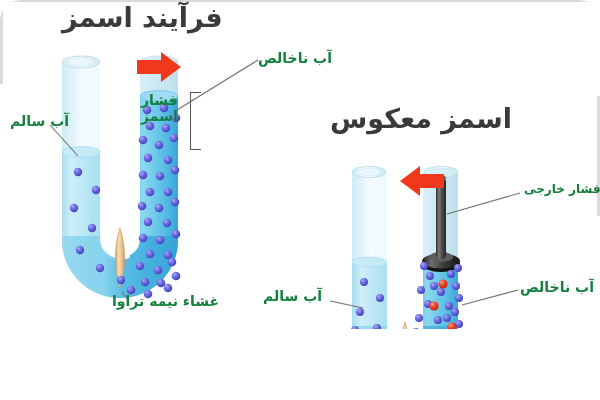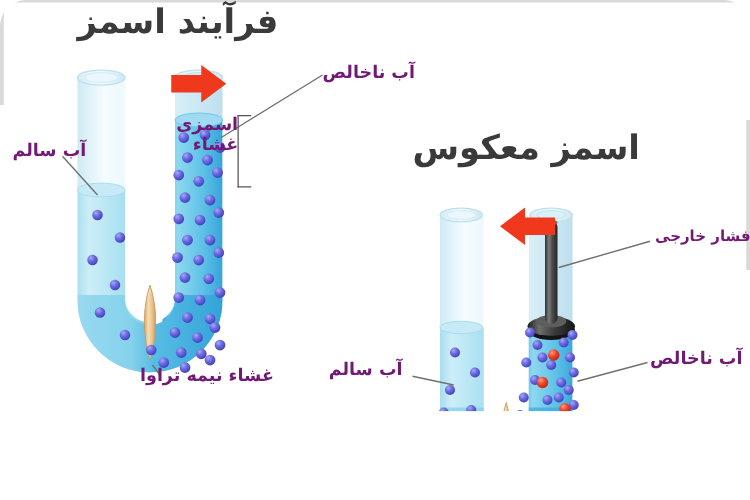--- a/index.html
+++ b/index.html
@@ -11,21 +11,21 @@
     position: relative;
     width: 600px;
     height: 329px;
     background: #ffffff;
     overflow: hidden;
     font-family: "DejaVu Sans", sans-serif;
     border-radius: 21px;
   }
   .lbl {
     position: absolute;
-    color: #701a75;
+    color: #15803d;
     direction: rtl;
     unicode-bidi: bidi-override;
     white-space: nowrap;
     line-height: 1.15;
   }
   .title {
     position: absolute;
     font-weight: bold;
     color: #3a3a3a;
     direction: rtl;
@@ -373,18 +373,18 @@
   <div class="title" id="title-reverse">اسمز معکوس</div>
 
   <div class="lbl callout-text" id="lbl-healthy-left">آب سالم</div>
   <div class="lbl callout-text" id="lbl-impure-left">آب ناخالص</div>
   <div class="lbl callout-text" id="lbl-membrane">غشاء نیمه تراوا</div>
   <div class="lbl callout-text" id="lbl-healthy-right">آب سالم</div>
   <div class="lbl callout-text" id="lbl-impure-right">آب ناخالص</div>
   <div class="lbl" id="lbl-external" style="font-size:12px;font-weight:600;text-align:right;">فشار خارجی</div>
 
   <div class="lbl" id="lbl-osmotic">
-    <div>اسمزی</div>
-    <div>غشاء</div>
+    <div>فشار</div>
+    <div>اسمز</div>
   </div>
   <div class="bracket"></div>
 
 </div>
 
 </body></html>

